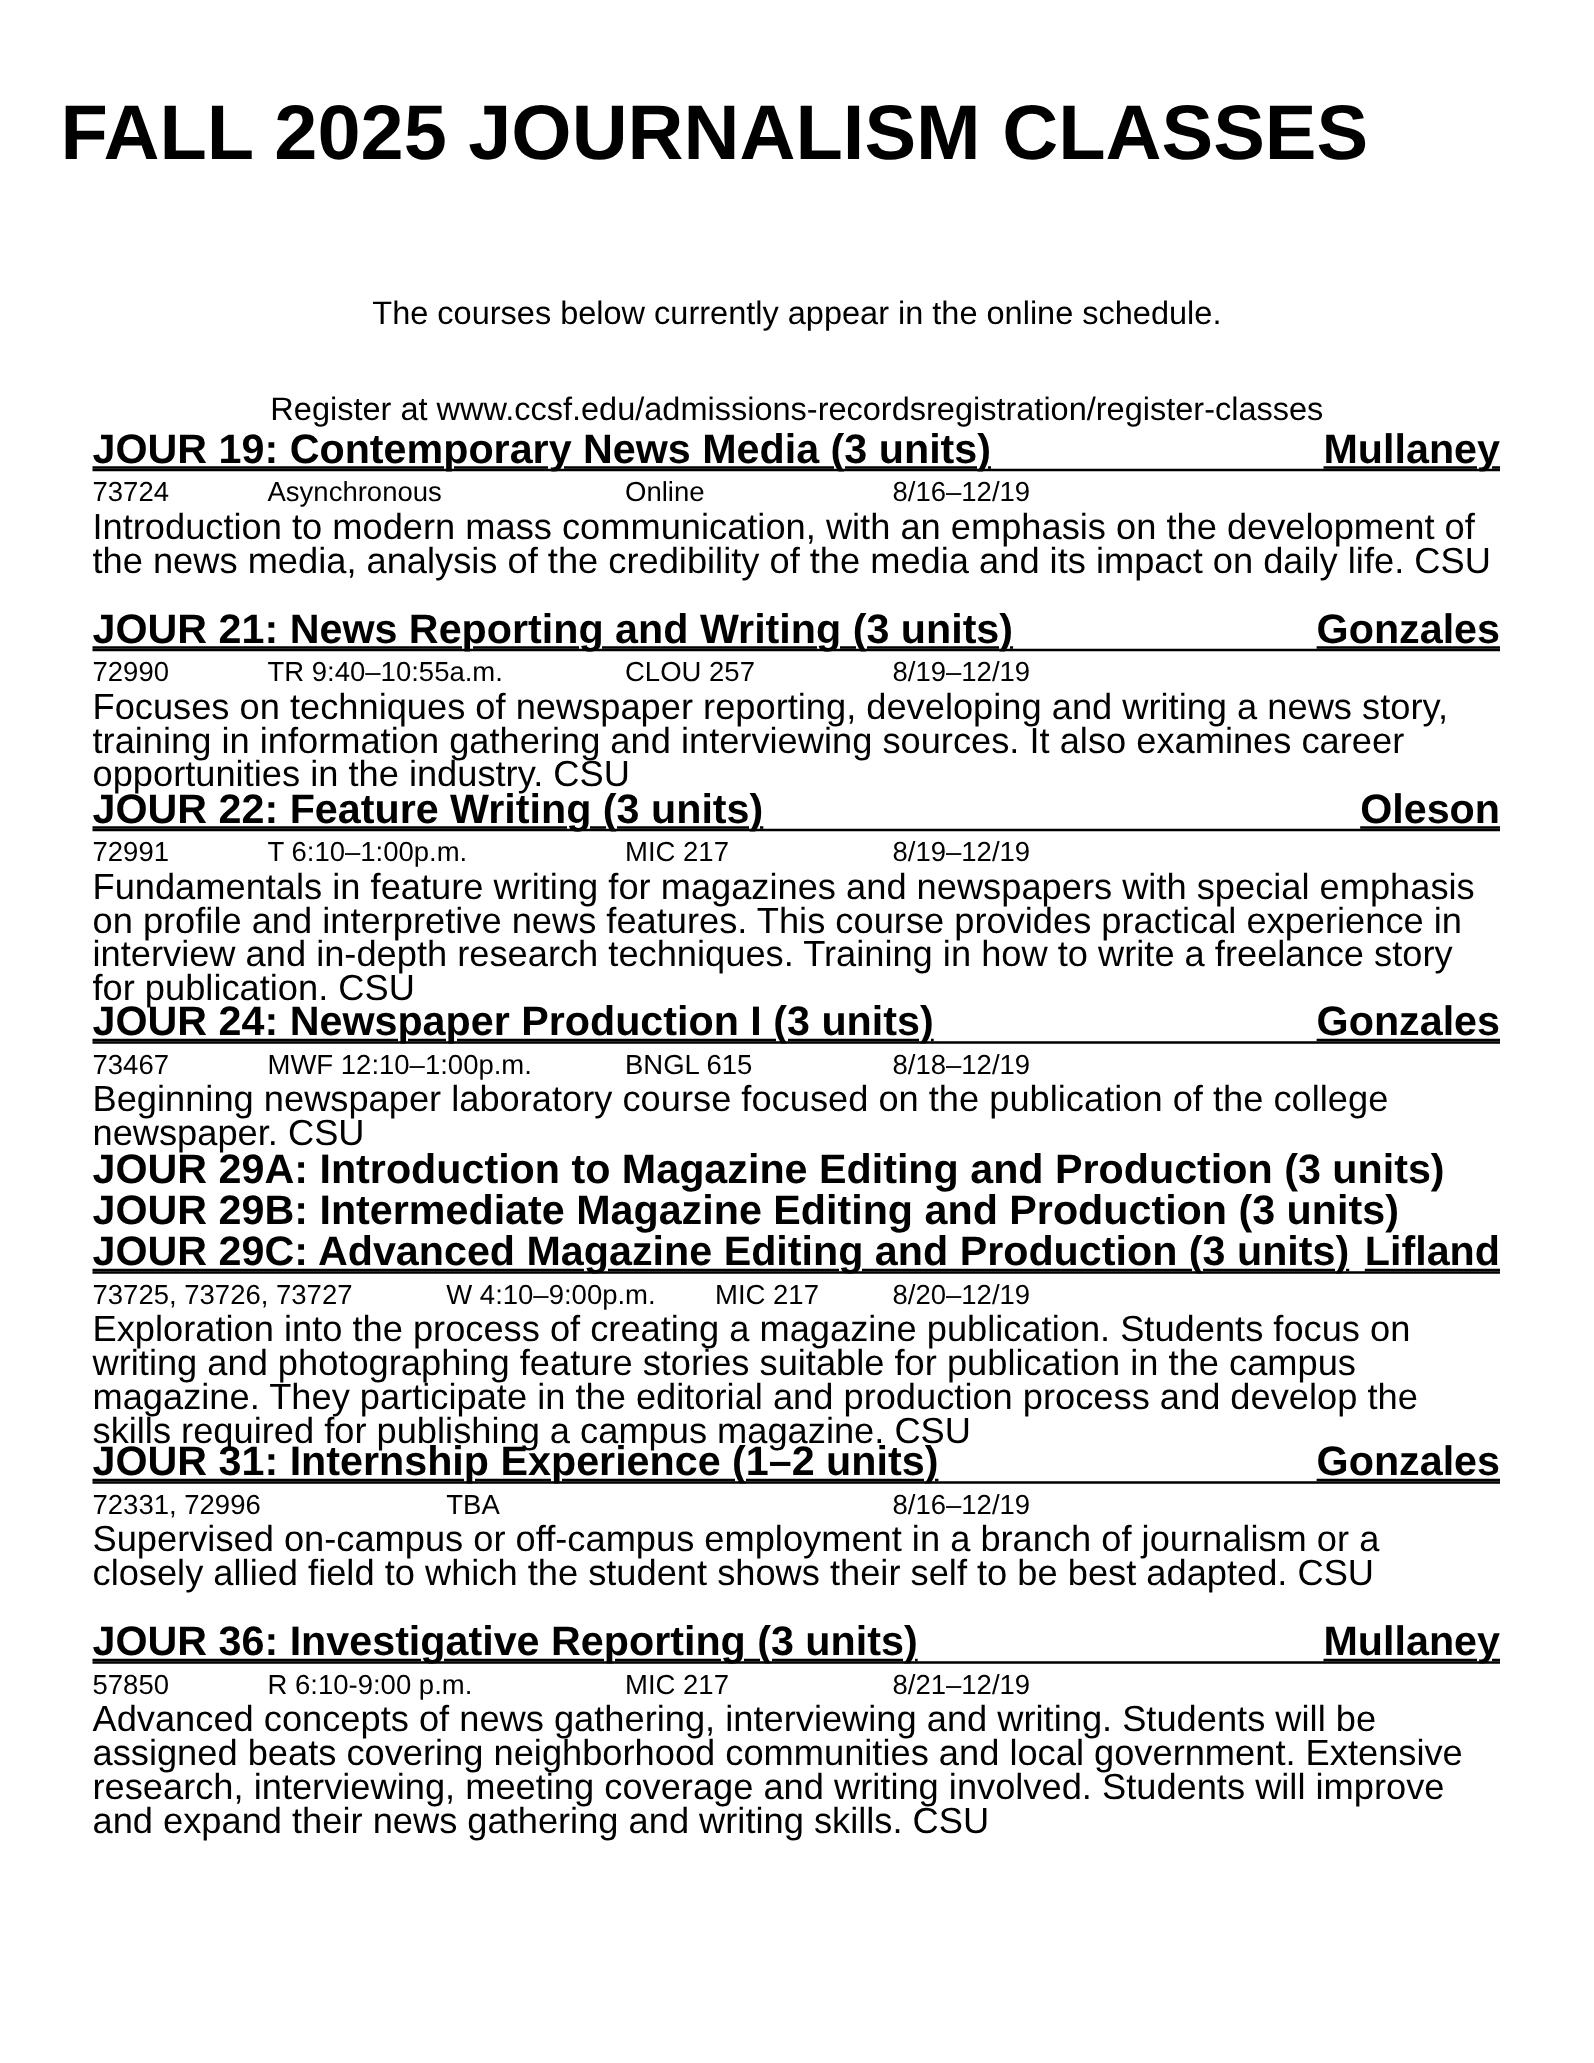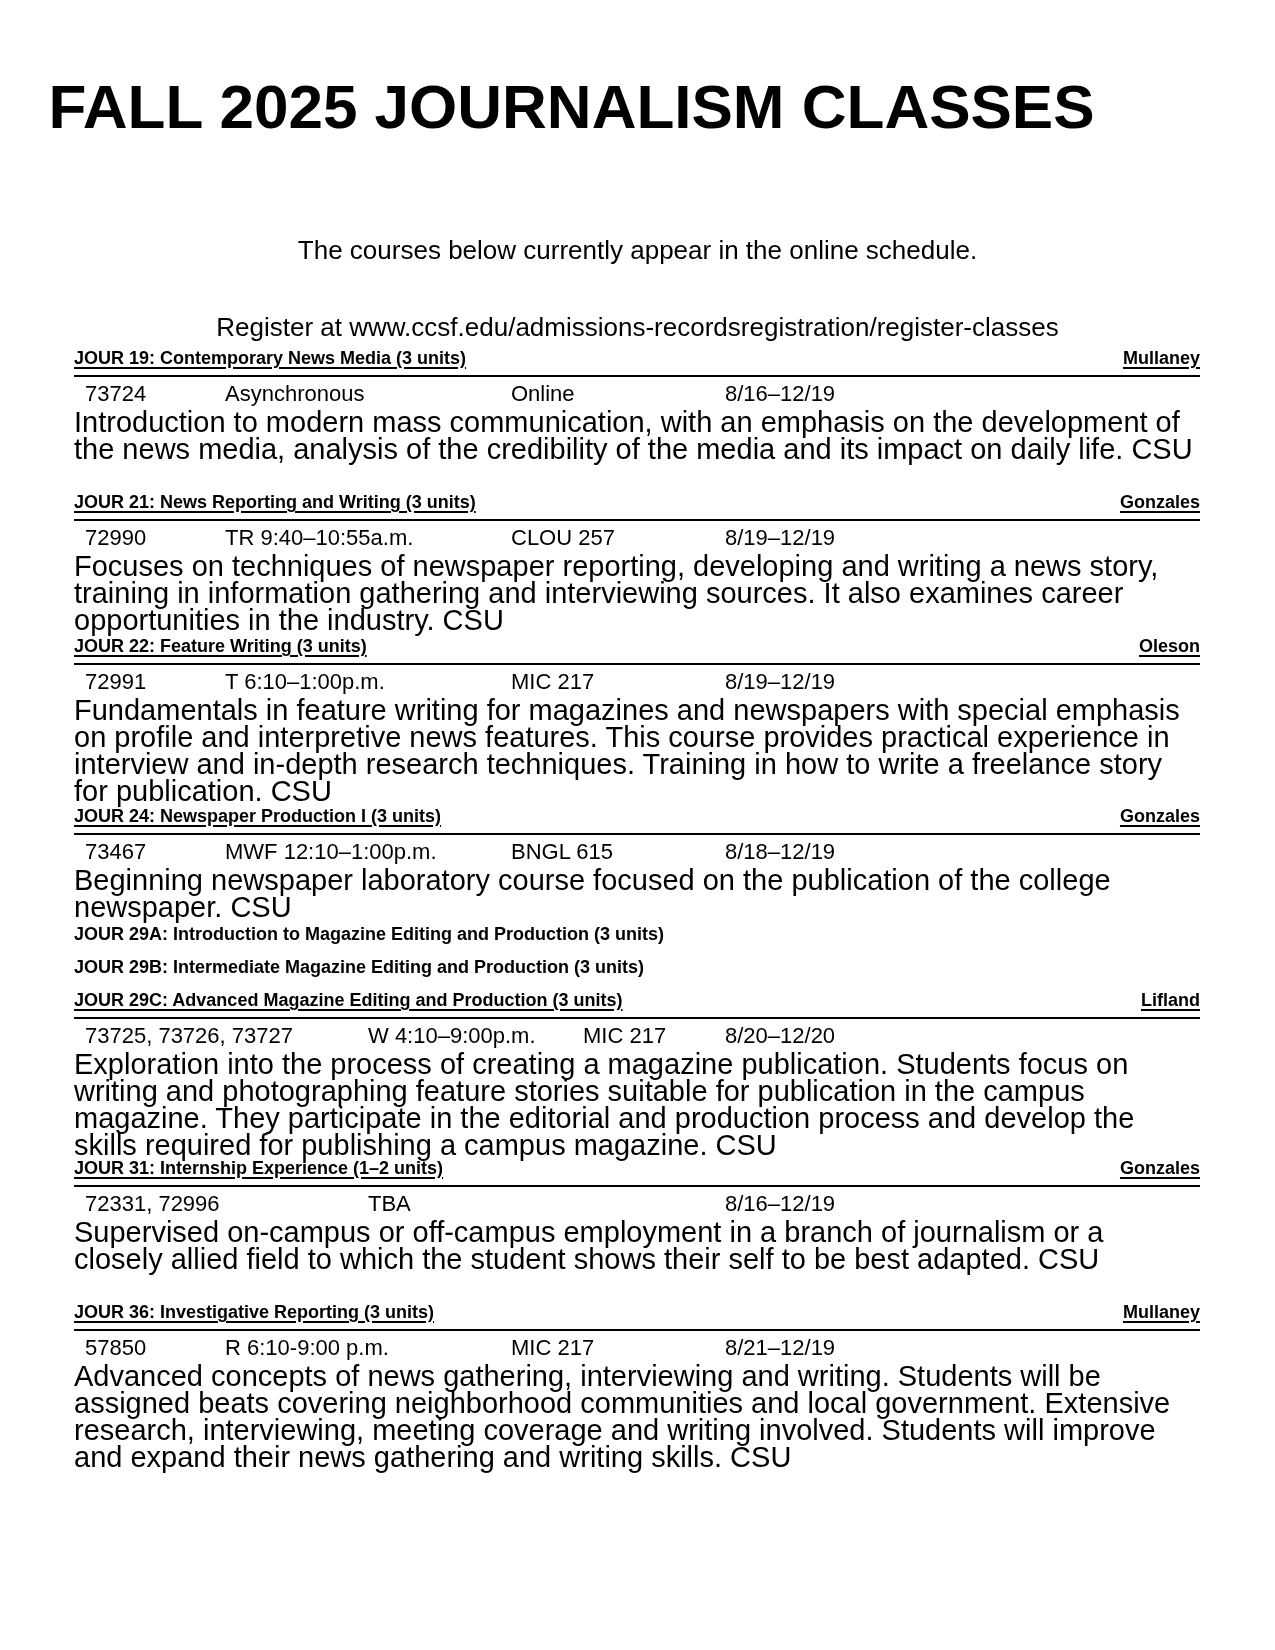--- a/index.html
+++ b/index.html
@@ -12,32 +12,32 @@
     text-align: center; font-weight: bold; font-size: 62px; letter-spacing: 0px;
     line-height: 1;
   }
   .subtitle {
     position: absolute; left: 0; width: 1275px; top: 190px;
     text-align: center; font-size: 26px; line-height: 33px;
   }
   .subtitle div { white-space: nowrap; margin-top: 44px; }
   .course { position: absolute; left: 74px; width: 1126px; }
   .head {
-    position: relative; font-weight: bold; font-size: 18px; line-height: 33px;
+    position: relative; font-weight: bold; font-size: 33px; line-height: 33px;
     white-space: nowrap;
   }
   .head-line { display: block; }
   .head-last {
     display: flex; justify-content: space-between;
     border-bottom: 2px solid #000; padding-bottom: 0px;
   }
   .head-last .t { text-decoration: underline; text-underline-offset: 3px; text-decoration-thickness: 2px; }
   .head-last .inst { text-decoration: underline; text-underline-offset: 3px; text-decoration-thickness: 2px; }
   .meta { position: relative; height: 30px; font-size: 22px; line-height: 30px; margin-top: 2px; }
-  .meta span { position: absolute; top: 0; white-space: nowrap; margin-left: 11px; }
+  .meta span { position: absolute; top: 0; white-space: nowrap; }
   .desc { font-size: 29px; line-height: 27px; }
 </style>
 </head>
 <body>
 
 <div class="title">FALL 2025 JOURNALISM CLASSES</div>
 
 <div class="subtitle">
   <div>The courses below currently appear in the online schedule.</div>
   <div>Register at www.ccsf.edu/admissions-recordsregistration/register-classes</div>
@@ -113,21 +113,21 @@
     <div class="head-line">JOUR 29B: Intermediate Magazine Editing and Production (3 units)</div>
     <div class="head-last">
       <span class="t">JOUR 29C: Advanced Magazine Editing and Production (3 units)</span>
       <span class="inst">Lifland</span>
     </div>
   </div>
   <div class="meta">
     <span style="left:0">73725, 73726, 73727</span>
     <span style="left:283px">W 4:10–9:00p.m.</span>
     <span style="left:498px">MIC 217</span>
-    <span style="left:640px">8/20–12/20</span>
+    <span style="left:640px">8/20–12/19</span>
   </div>
   <div class="desc">Exploration into the process of creating a magazine publication. Students focus on writing and photographing feature stories suitable for publication in the campus magazine. They participate in the editorial and production process and develop the skills required for publishing a campus magazine. CSU</div>
 </div>
 
 <div class="course" style="top:1152px;">
   <div class="head">
     <div class="head-last">
       <span class="t">JOUR 31: Internship Experience (1–2 units)</span>
       <span class="inst">Gonzales</span>
     </div>

